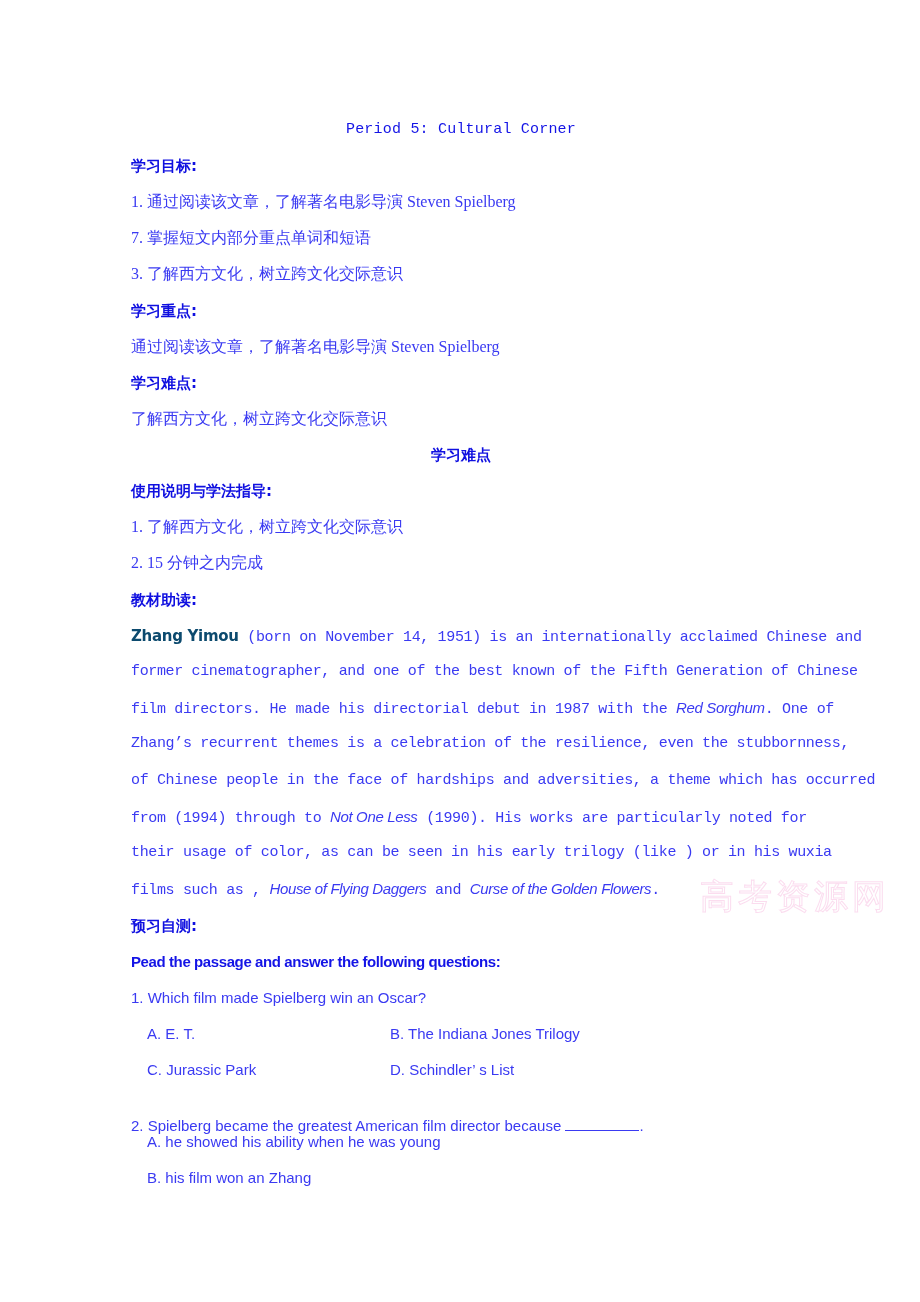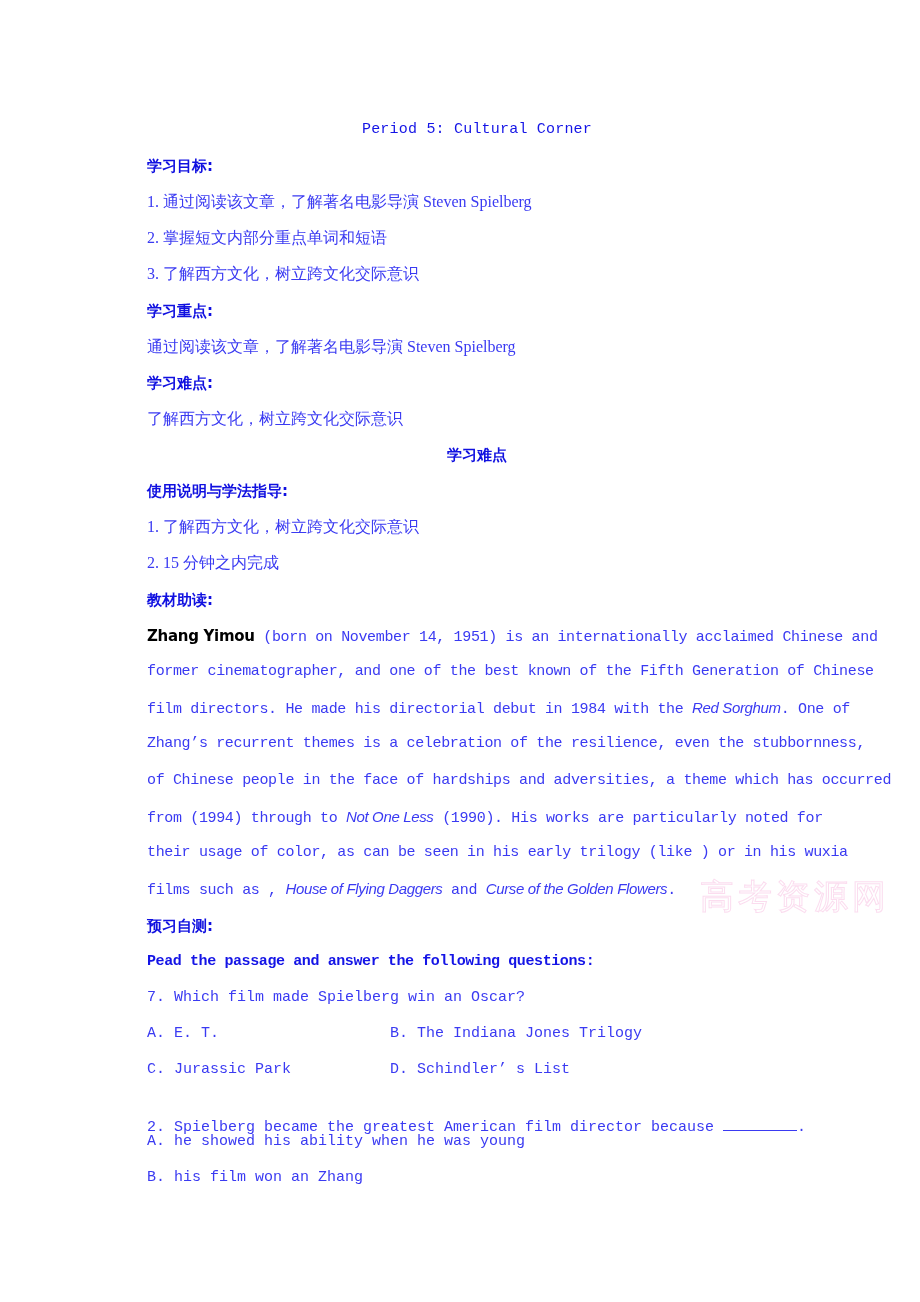--- a/index.html
+++ b/index.html
@@ -16,21 +16,21 @@
       color: #3b3bf5;
     }
     .page {
       position: absolute;
       left: 131px;
       top: 0;
       width: 660px;
     }
     .line {
       position: absolute;
-      left: 16px;
+      left: 0;
       white-space: nowrap;
       font-size: 15px;
       line-height: 20px;
       color: #3a3af2;
     }
     .title {
       width: 660px;
       text-align: center;
       color: #1414e6;
       font-size: 15px;
@@ -44,38 +44,38 @@
       font-family: "DejaVu Sans", sans-serif;
       font-weight: bold;
       color: #1010e0;
       font-size: 15px;
     }
     .body-text {
       font-family: "Liberation Serif", "DejaVu Serif", serif;
       font-size: 16px;
     }
     .mono {
-      font-family: Liberation Mono, monospace;
+      font-family: Liberation Sans, sans-serif;
       font-size: 15px;
     }
     .para-line {
       width: 658px;
       text-align: justify;
       text-align-last: justify;
       font-family: "Liberation Mono", "DejaVu Sans Mono", monospace;
       font-size: 15px;
       letter-spacing: -0.35px;
     }
     .para-line.last {
       text-align-last: left;
     }
     .name-bold {
       font-family: "DejaVu Sans", sans-serif;
       font-weight: bold;
-      color: #000000;
+      color: #0c4a6e;
       letter-spacing: -0.3px;
     }
     .film {
       font-style: italic;
       font-family: Liberation Sans, sans-serif;
     }
     .instr {
       color: #1414e6;
       font-weight: bold;
       letter-spacing: -0.4px;
@@ -106,21 +106,21 @@
   </style>
 </head>
 <body>
 
 <div class="page">
 
   <div class="line title" style="top:120px;">Period 5: Cultural Corner</div>
 
   <div class="line heading" style="top:156px;">学习目标:</div>
   <div class="line body-text" style="top:192px;">1.  通过阅读该文章，了解著名电影导演 Steven Spielberg</div>
-  <div class="line body-text" style="top:228px;">2.  掌握短文内部分重点单词和短语</div>
+  <div class="line body-text" style="top:228px;">7.  掌握短文内部分重点单词和短语</div>
   <div class="line body-text" style="top:264px;">3.  了解西方文化，树立跨文化交际意识</div>
 
   <div class="line heading" style="top:301px;">学习重点:</div>
   <div class="line body-text" style="top:337px;">通过阅读该文章，了解著名电影导演 Steven Spielberg</div>
 
   <div class="line heading" style="top:373px;">学习难点:</div>
   <div class="line body-text" style="top:409px;">了解西方文化，树立跨文化交际意识</div>
 
   <div class="line heading center" style="top:445px;">学习难点</div>
 
@@ -130,42 +130,42 @@
 
   <div class="line heading" style="top:590px;">教材助读:</div>
 
   <div class="line para-line" style="top:626px;">
     <span class="name-bold">Zhang Yimou</span><span> (born on November 14, 1951) is an internationally acclaimed Chinese  and</span>
   </div>
   <div class="line para-line" style="top:662px;">
     <span>former cinematographer, and one of the best known of the Fifth Generation of Chinese</span>
   </div>
   <div class="line para-line" style="top:698px;">
-    <span>film directors. He made his directorial debut in 1984 with the  </span><span class="film">Red Sorghum</span><span>. One of</span>
+    <span>film directors. He made his directorial debut in 1987 with the  </span><span class="film">Red Sorghum</span><span>. One of</span>
   </div>
   <div class="line para-line" style="top:734px;">
     <span>Zhang’s recurrent themes is a celebration of the resilience, even the stubbornness,</span>
   </div>
   <div class="line para-line" style="top:771px;">
     <span>of Chinese people in the face of hardships and adversities, a theme which has occurred</span>
   </div>
   <div class="line para-line" style="top:807px;">
     <span>from  (1994) through to </span><span class="film">Not One Less</span><span> (1990). His works are particularly noted for</span>
   </div>
   <div class="line para-line" style="top:843px;">
     <span>their usage of color, as can be seen in his early trilogy (like ) or in his wuxia</span>
   </div>
   <div class="line para-line last" style="top:879px;">
     <span>films such as , </span><span class="film">House of Flying Daggers</span><span> and </span><span class="film">Curse of the Golden Flowers</span><span>.</span>
   </div>
 
   <div class="line heading" style="top:916px;">预习自测:</div>
   <div class="line mono instr" style="top:952px;">Pead the passage and answer the following questions:</div>
 
-  <div class="line mono" style="top:988px;">7. Which film made Spielberg win an Oscar?</div>
+  <div class="line mono" style="top:988px;">1. Which film made Spielberg win an Oscar?</div>
   <div class="line mono option" style="top:1024px; left:16px;">A. E. T.</div>
   <div class="line mono option" style="top:1024px; left:259px;">B. The Indiana Jones Trilogy</div>
   <div class="line mono option" style="top:1060px; left:16px;">C. Jurassic Park</div>
   <div class="line mono option" style="top:1060px; left:259px;">D. Schindler’ s List</div>
 
   <div class="line mono" style="top:1096px;margin-top:20px;">
     <span>2. Spielberg became the greatest American film director because</span>
     <span class="blank"></span><span>.</span>
   </div>
   <div class="line mono option" style="top:1132px; left:16px;">A. he showed his ability when he was young</div>

